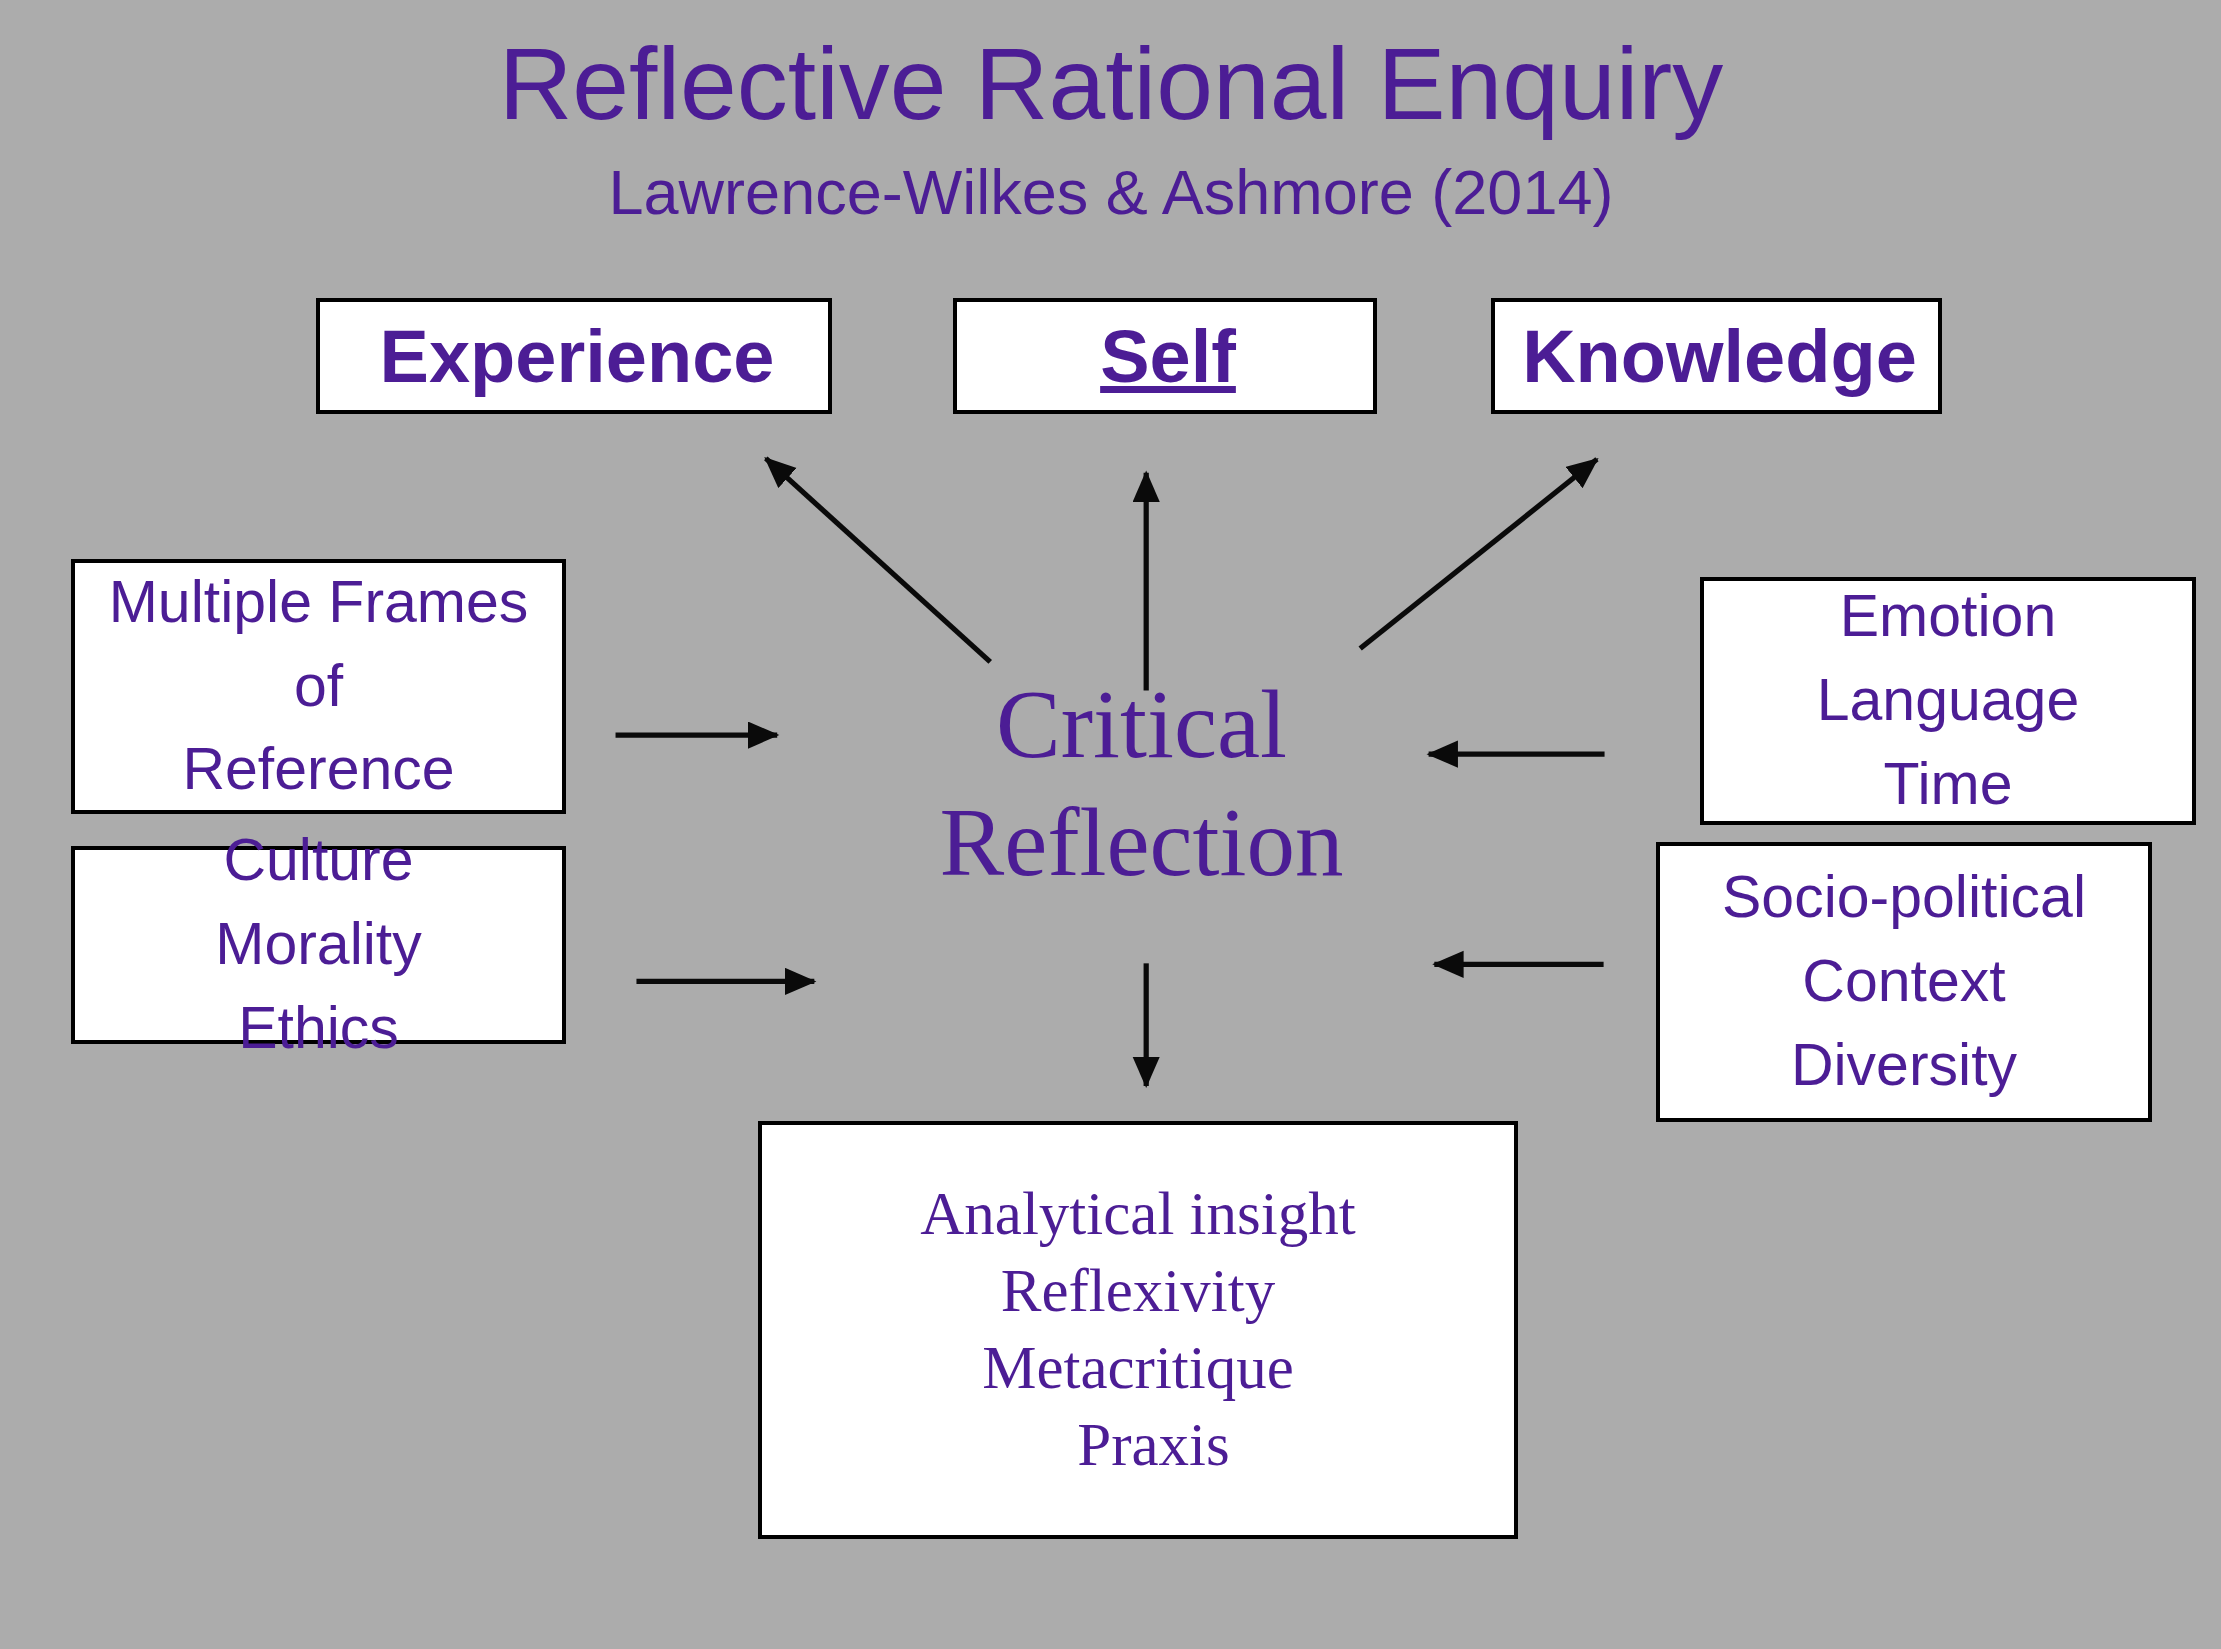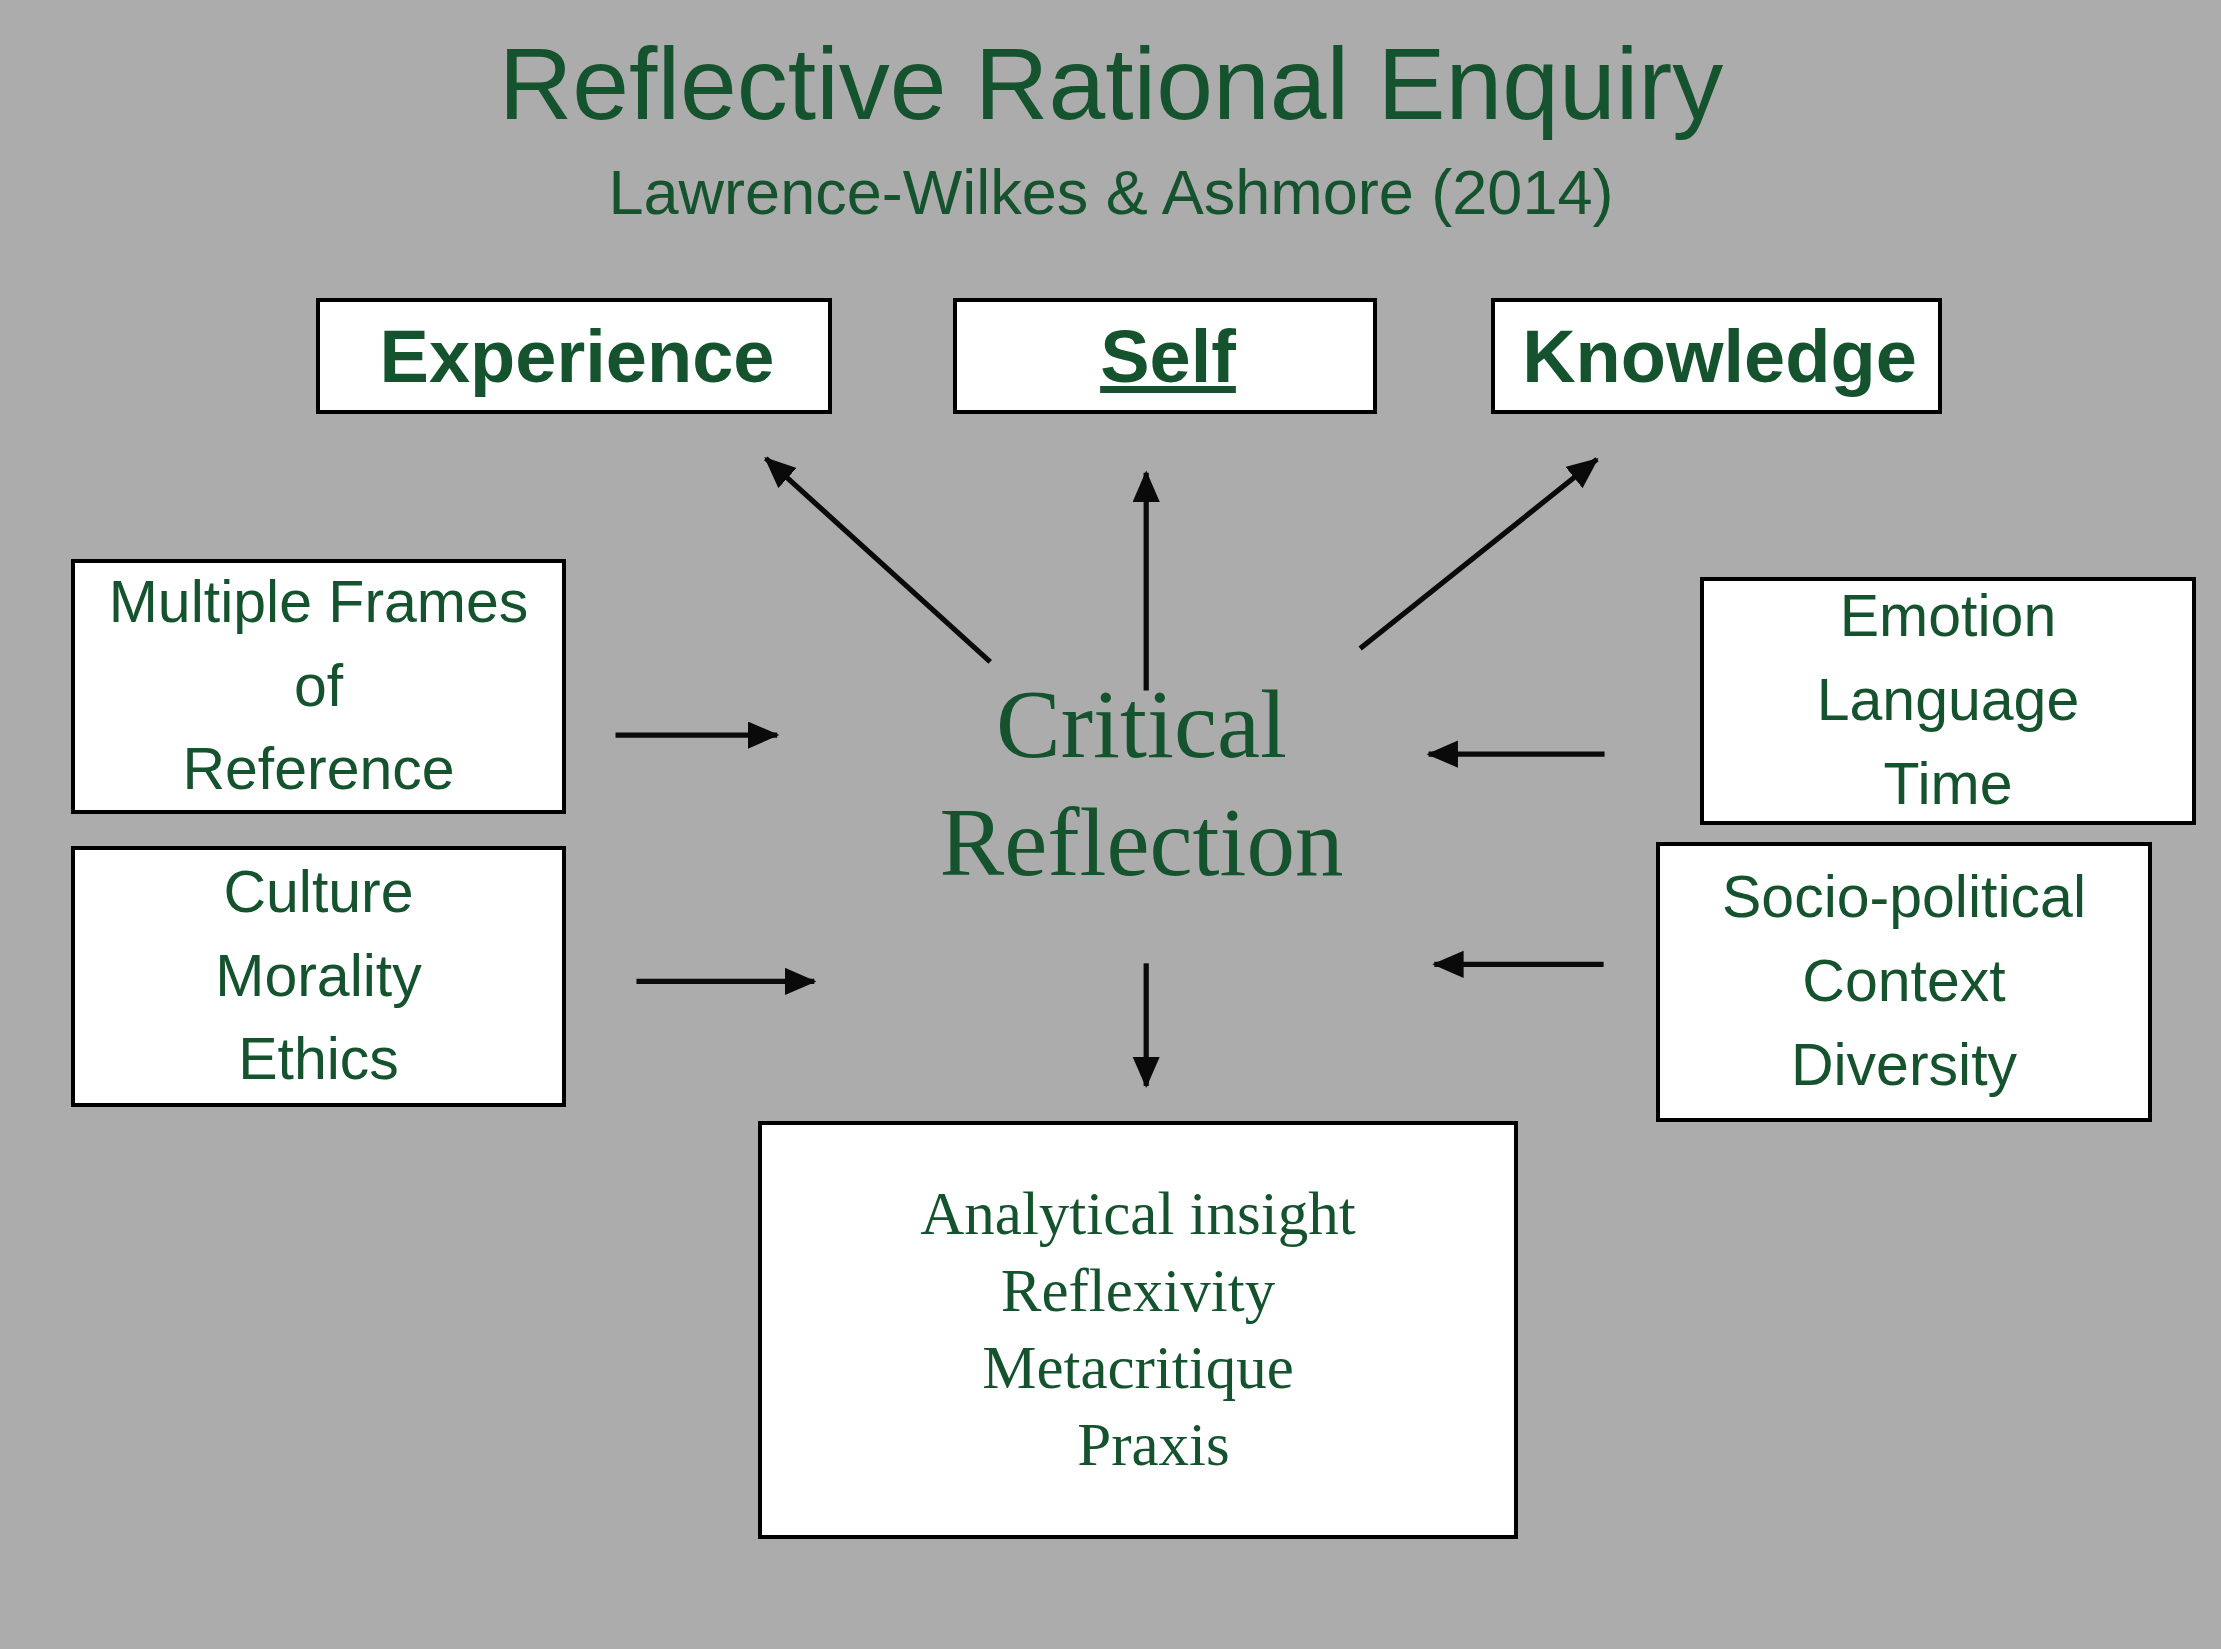--- a/index.html
+++ b/index.html
@@ -6,21 +6,21 @@
     margin: 0;
     padding: 0;
     background: #ACACAC;
   }
   .canvas {
     position: relative;
     width: 2222px;
     height: 1649px;
     background: #ACACAC;
     overflow: hidden;
-    color: #14532d;
+    color: #4c1d95;
     font-family: "Liberation Sans", "DejaVu Sans", sans-serif;
   }
   .title {
     position: absolute;
     top: 27px;
     left: 0;
     width: 100%;
     text-align: center;
     font-size: 102px;
     line-height: 1.12;
@@ -60,21 +60,21 @@
   .box-self       { left: 953px; width: 424px; text-decoration: underline; }
   .box-knowledge  { left: 1491px; width: 451px; }
 
   .side-box {
     font-size: 59px;
     line-height: 1.42;
     font-weight: 400;
     white-space: pre-line;
   }
   .box-frames  { left: 71px;  top: 559px; width: 495px; height: 255px; }
-  .box-culture { left: 71px;  top: 846px; width: 495px; height: 261px; }
+  .box-culture { left: 71px;  top: 846px; width: 495px; height: 198px; }
   .box-emotion { left: 1700px; top: 577px; width: 496px; height: 248px; }
   .box-socio   { left: 1656px; top: 842px; width: 496px; height: 280px; }
 
   .center-text {
     position: absolute;
     left: 761px;
     top: 666px;
     width: 761px;
     text-align: center;
     font-family: "Liberation Serif", "DejaVu Serif", serif;

